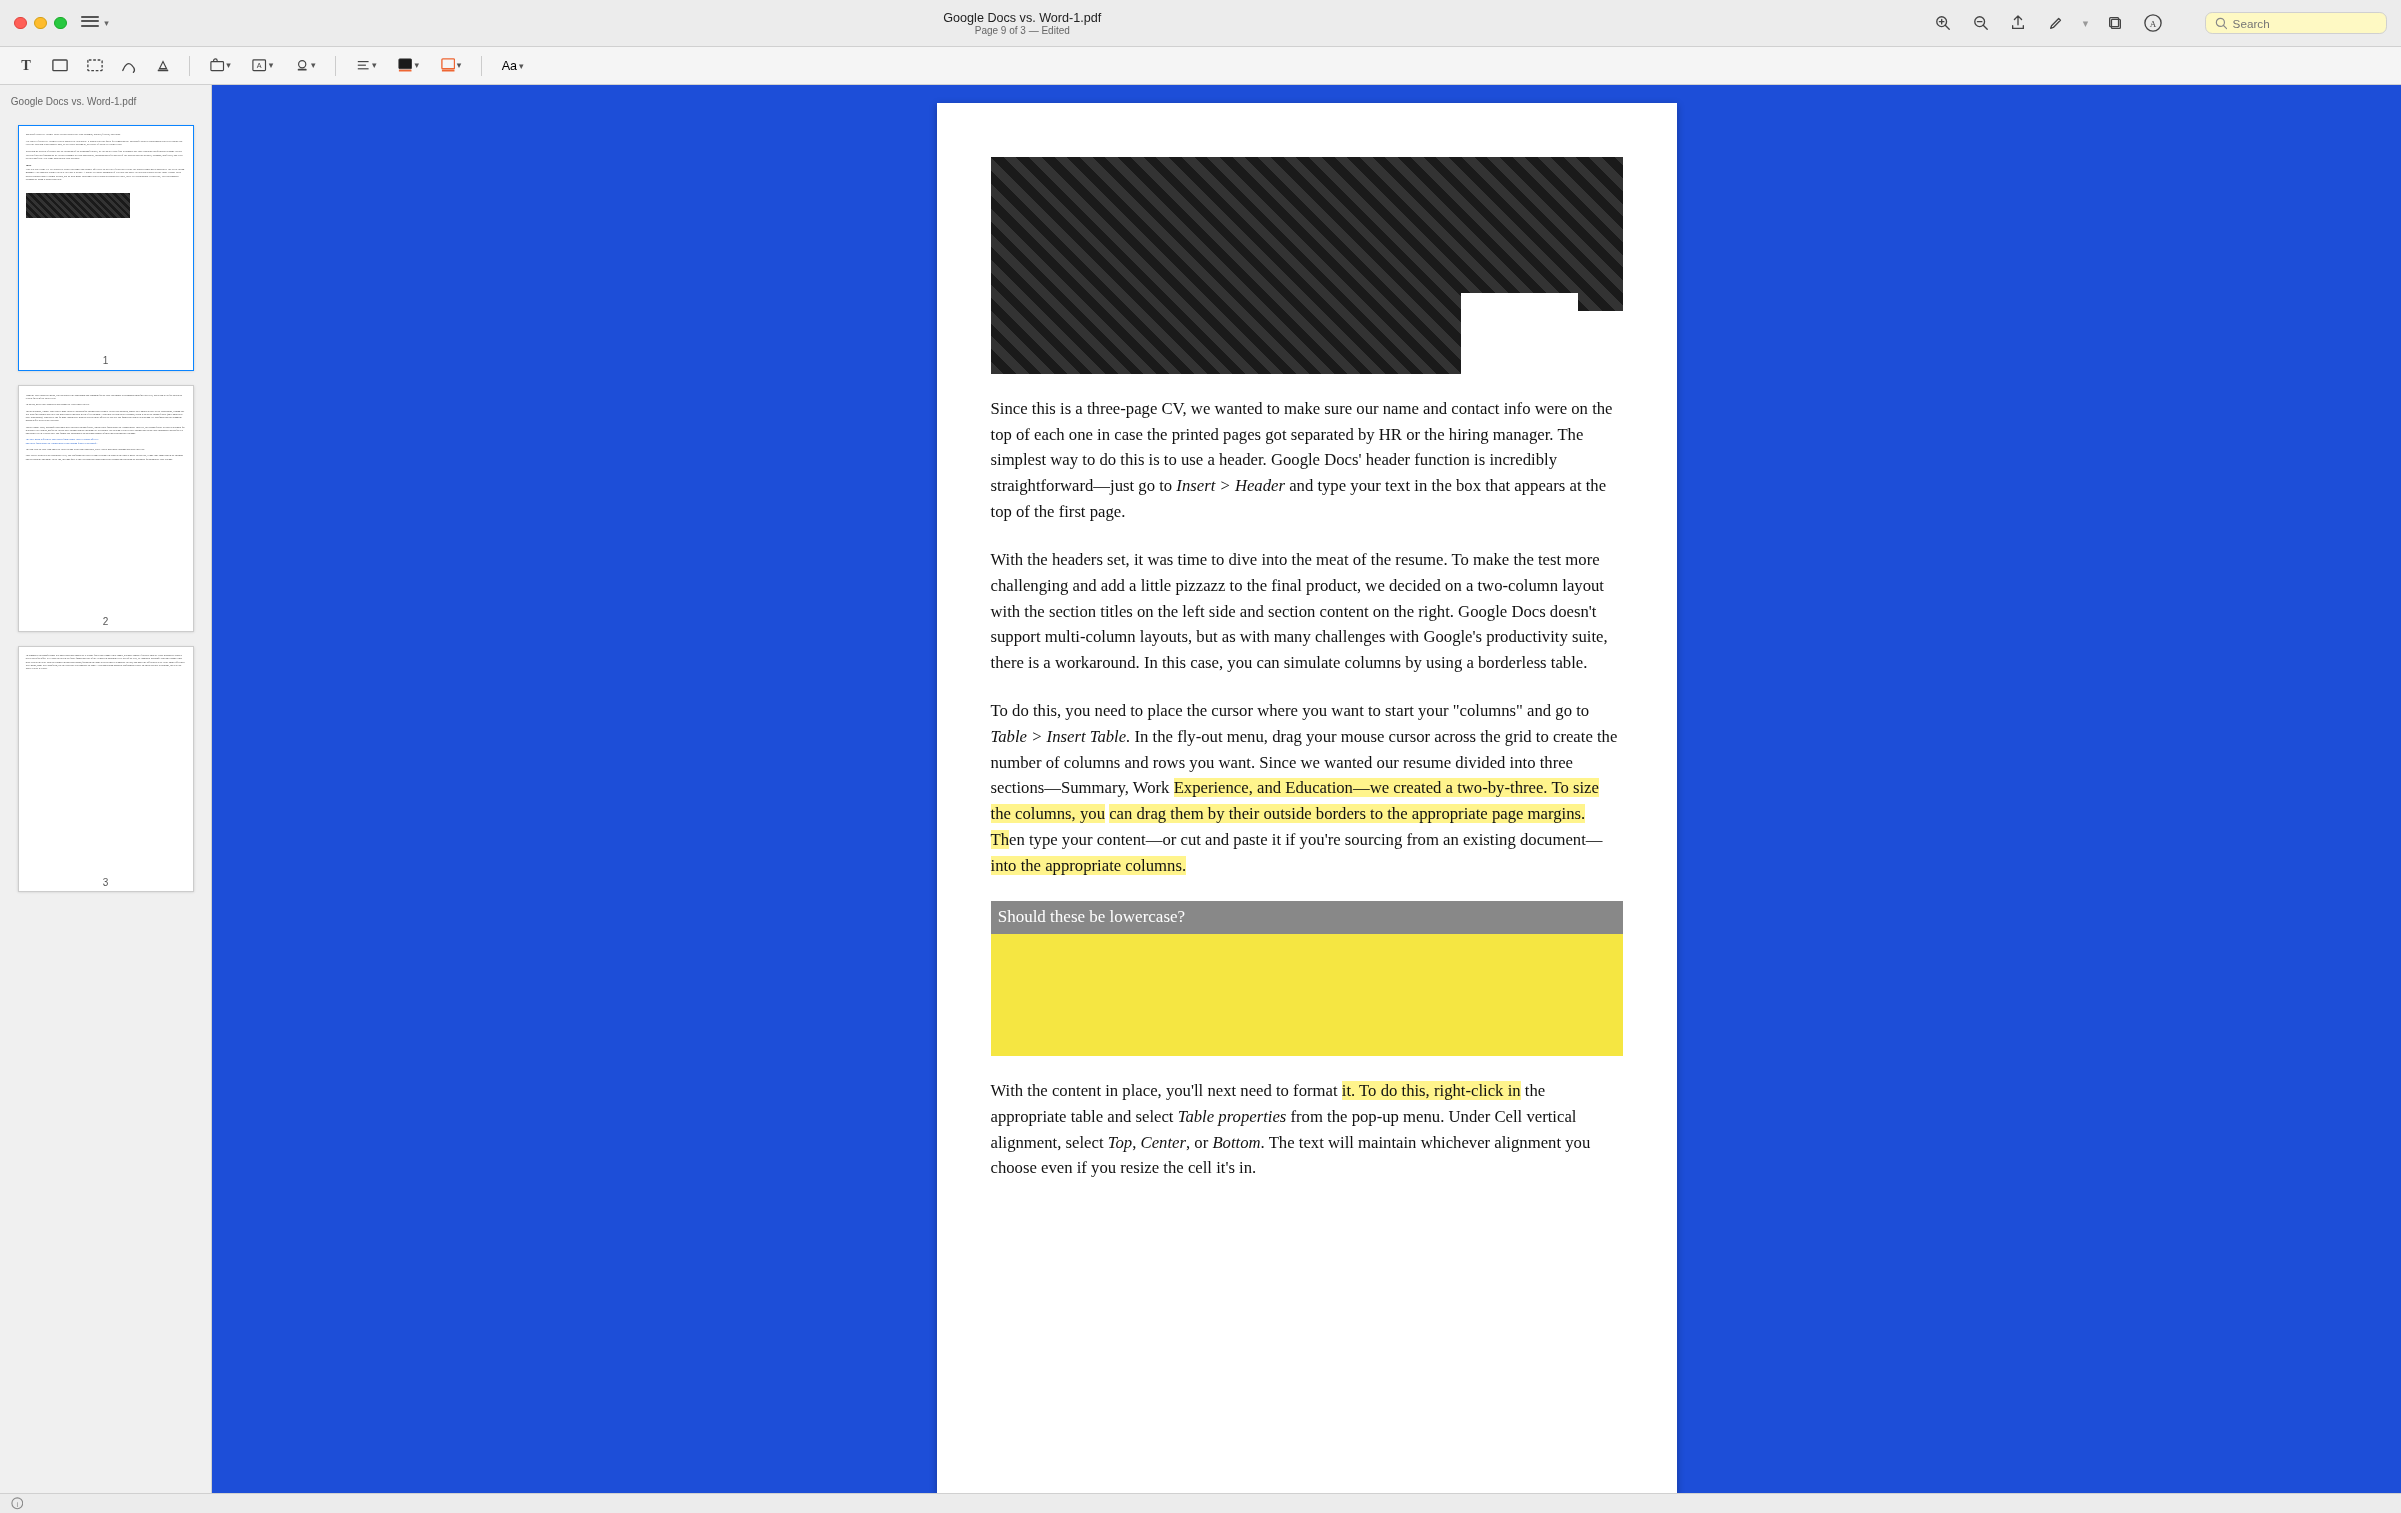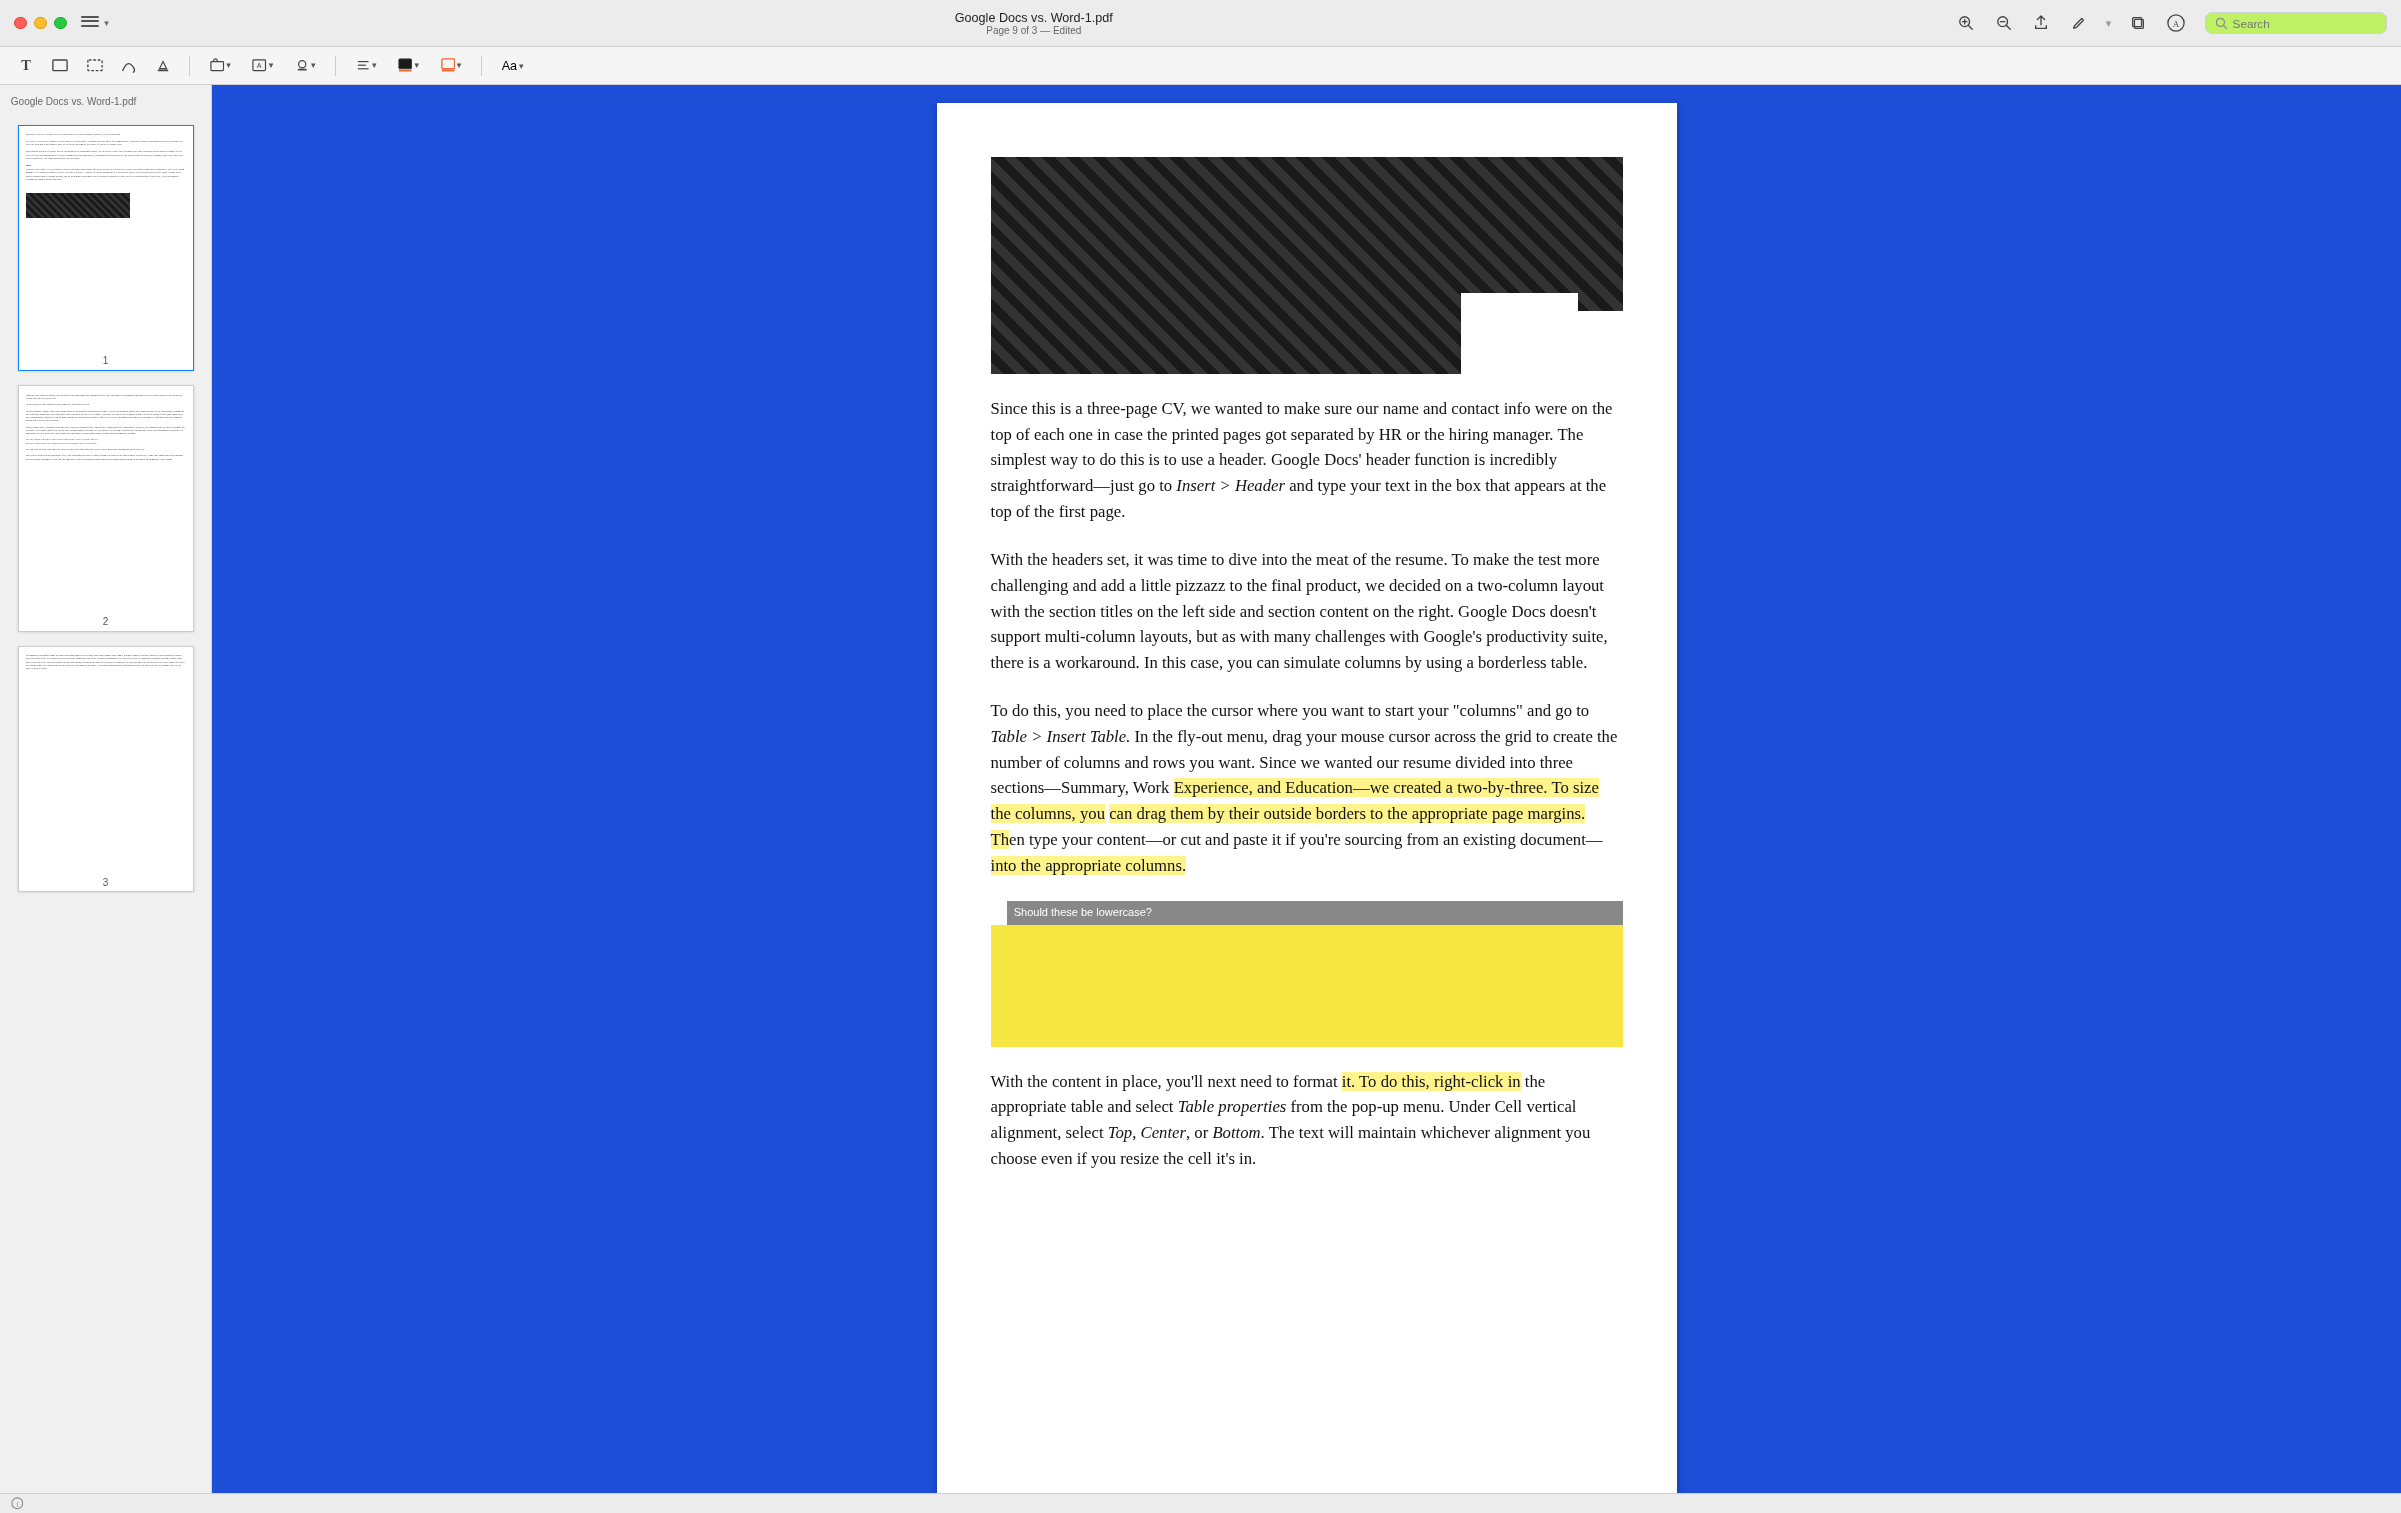--- a/index.html
+++ b/index.html
@@ -55,24 +55,24 @@
     }
     .icon-btn {
       width: 21.7px; height: 21.7px;
       display: flex; align-items: center; justify-content: center;
       cursor: pointer; color: #444; font-size: 14.4px;
       border-radius: 3.6px;
     }
 
     .search-bar {
       display: flex; align-items: flex-end;
-      background: #bef264; border: 0.9px solid #d0d0d0;
+      background: #fef9c3; border: 0.9px solid #d0d0d0;
       border-radius: 7.2px; padding: 3.6px 9px;
       min-width: 180px; gap: 5.4px;
-      margin-left: 2px;
+      margin-left: 25px;
     }
     .search-bar input {
       border: none; background: transparent; font-size: 11.7px; color: #444;
       outline: none; width: 144px;
     }
 
     
     .toolbar {
       background: #f5f5f5;
       height: 38px;
@@ -478,21 +478,21 @@
         <p>
           With the headers set, it was time to dive into the meat of the resume. To make the test more challenging and add a little pizzazz to the final product, we decided on a two-column layout with the section titles on the left side and section content on the right. Google Docs doesn't support multi-column layouts, but as with many challenges with Google's productivity suite, there is a workaround. In this case, you can simulate columns by using a borderless table.
         </p>
 
         <p style="position:relative;">
           To do this, you need to place the cursor where you want to start your "columns" and go to <span class="italic">Table &gt; Insert Table.</span> In the fly-out menu, drag your mouse cursor across the grid to create the number of columns and rows you want. Since we wanted our resume divided into three sections—Summary, Work <span style="background:rgba(255,230,0,0.45)">Experience, and Education—we created a two-by-three. To size the columns, you</span> <span style="background:rgba(255,230,0,0.45)">can drag them by their outside borders to the appropriate page margins. Th</span>en type your content—or cut and paste it if you're sourcing from an existing document—<span style="background:rgba(255,230,0,0.45)">into the appropriate columns.</span>
 
           
           <span style="position:absolute;right:-27px;top:45px;width:158px;z-index:20;">
             </span></p>
-          <div style="background:#888;color:white;font-size:11px;padding:3.6px 7.2px;font-family:Liberation Sans, sans-serif;margin-left:16px;">Should these be lowercase?</div>
+          <div style="background:#888;color:white;font-size:17px;padding:3.6px 7.2px;font-family:Liberation Serif, serif;">Should these be lowercase?</div>
             <div style="background:#f5e642;min-height:122px;padding:5.4px;"></div>
 
         <p></p>
 
         <p>
           With the content in place, you'll next need to format <span style="background:rgba(255,230,0,0.45)">it. To do this, right-click in</span> the appropriate table and select <span class="italic">Table properties</span> from the pop-up menu. Under Cell vertical alignment, select <span class="italic bold">Top</span>, <span class="italic bold">Center</span>, or <span class="italic bold">Bottom</span>. The text will maintain whichever alignment you choose even if you resize the cell it's in.
         </p>
 
       </div>
     </div>

